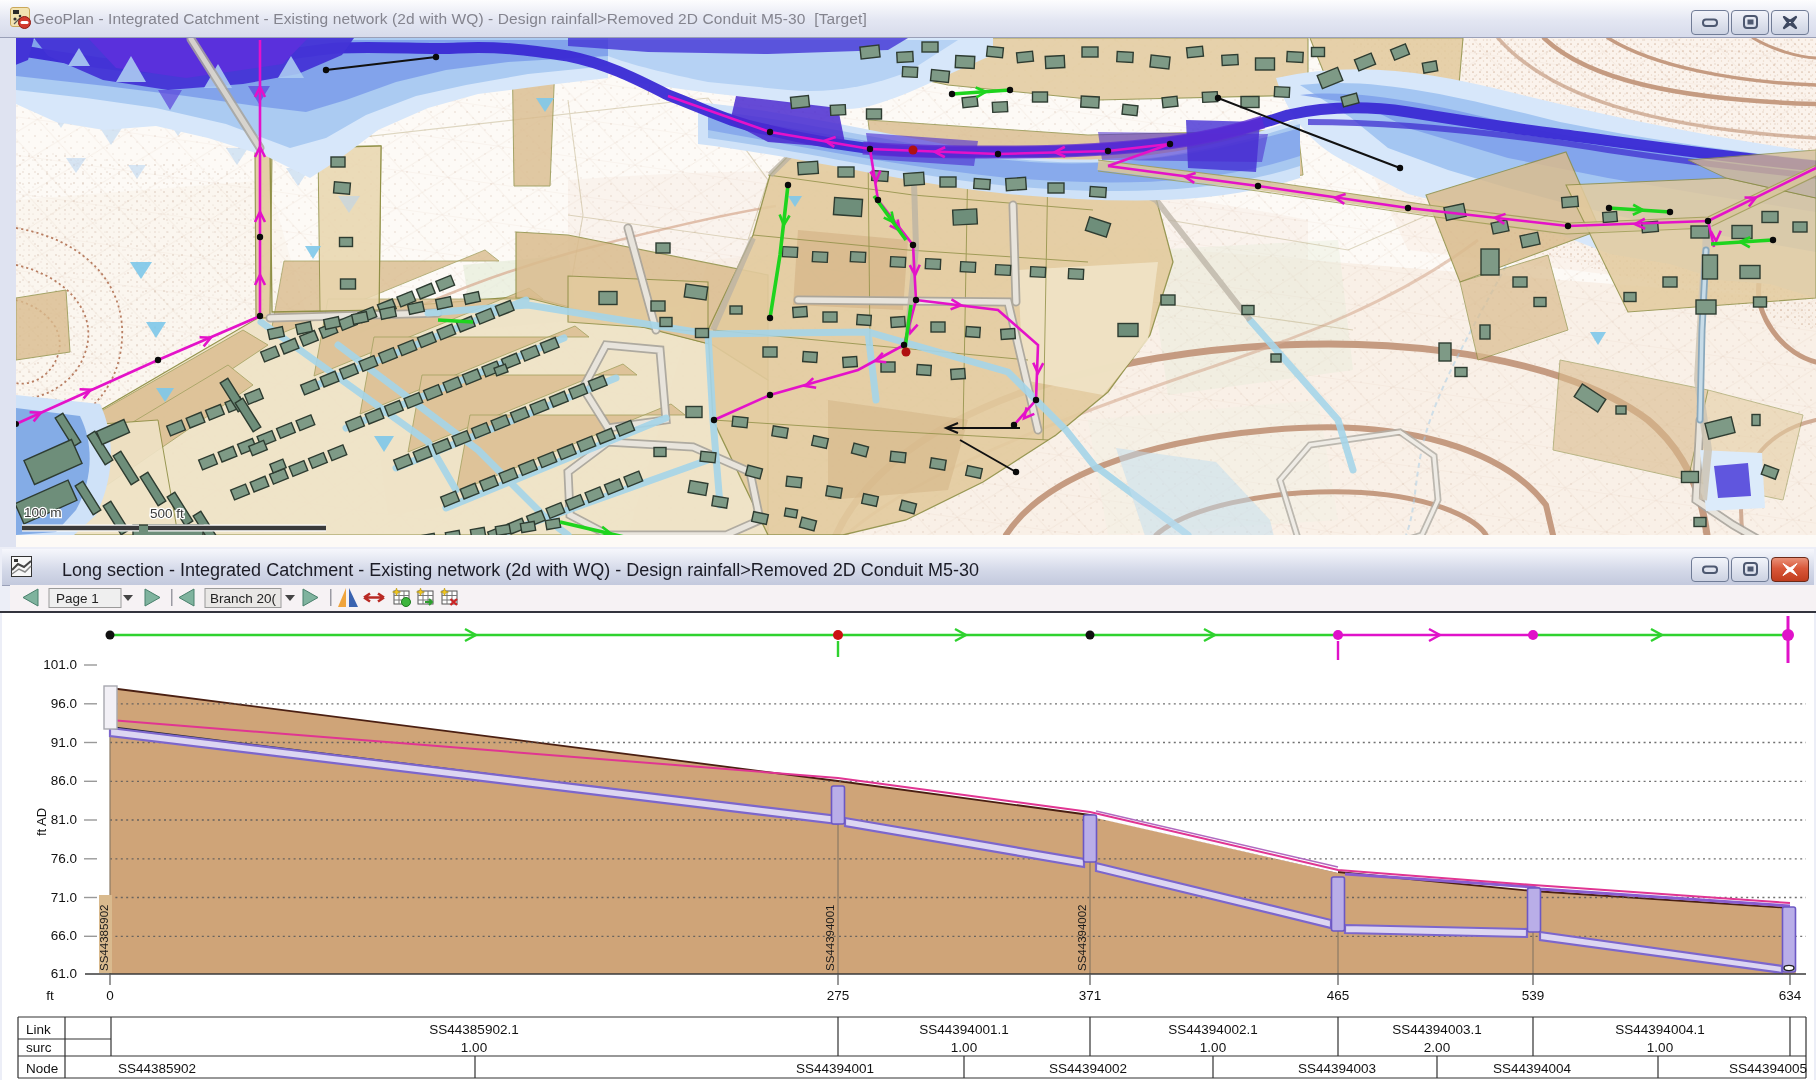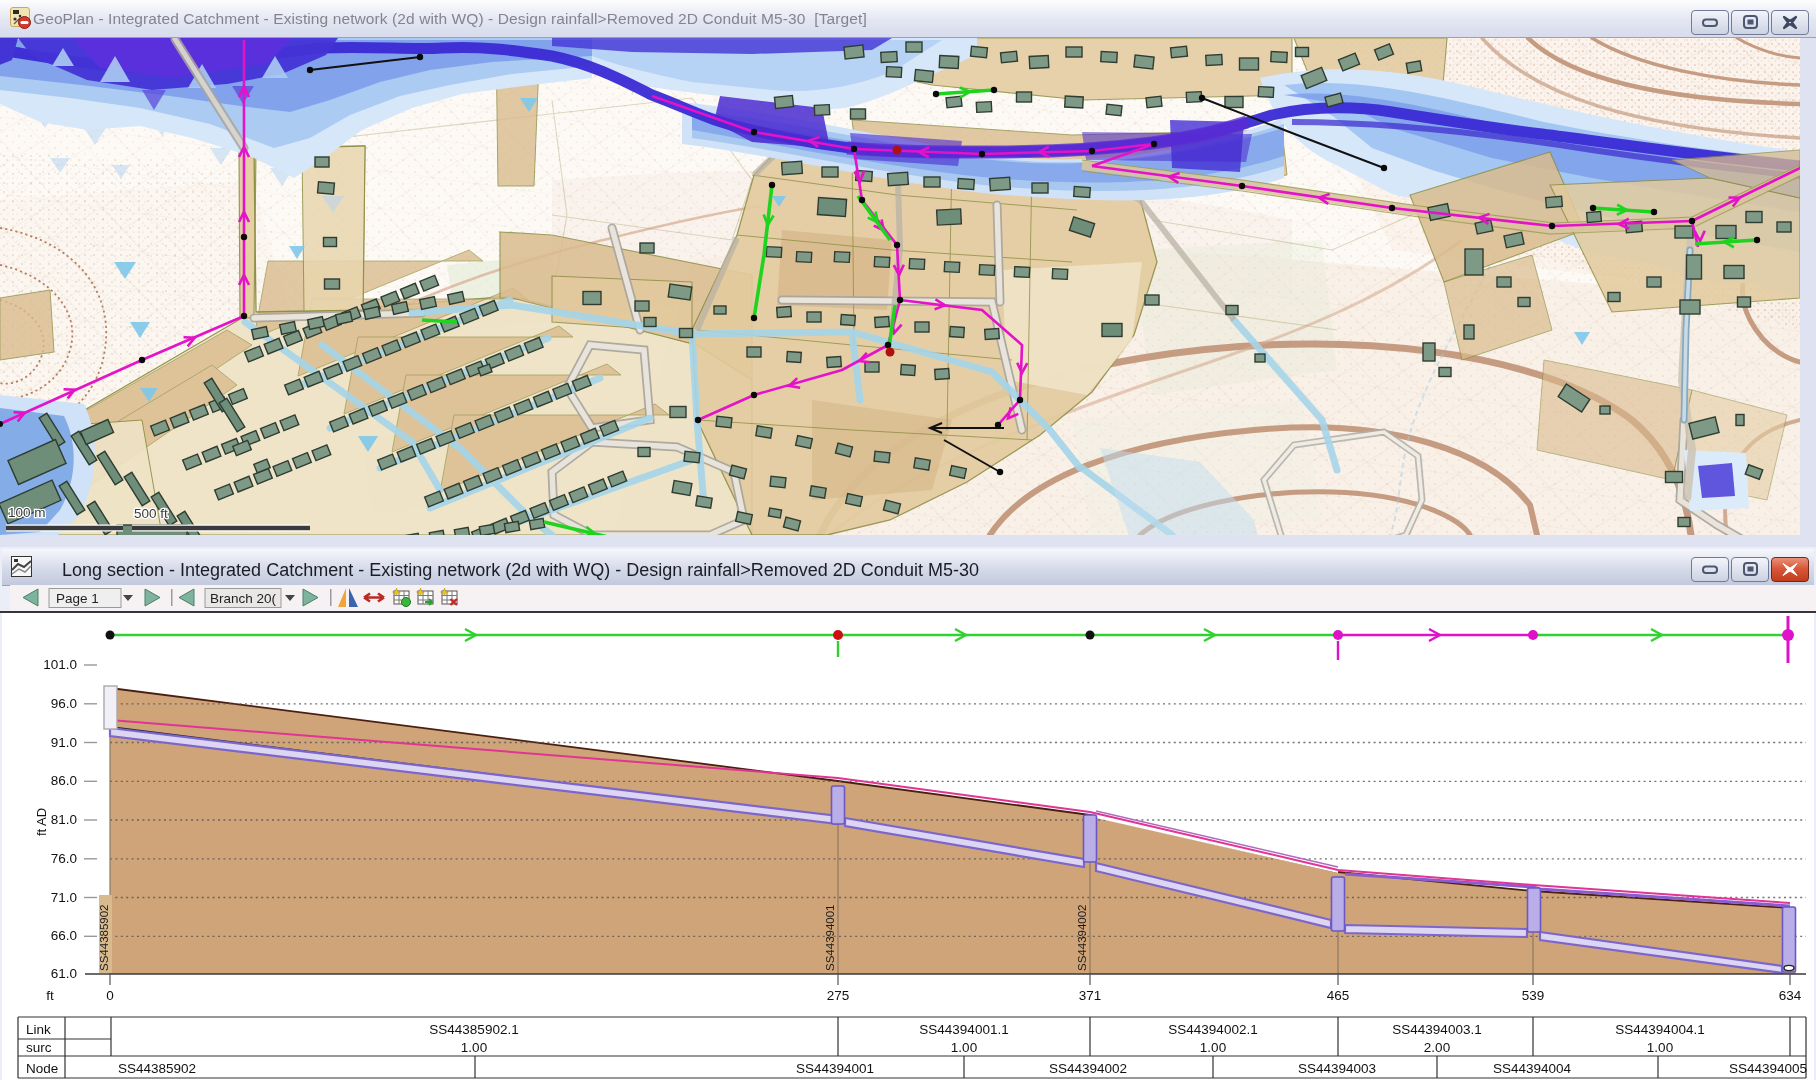--- a/index.html
+++ b/index.html
@@ -1,21 +1,21 @@
 <!DOCTYPE html>
 <html><head>
 <meta charset="utf-8">
 <style>
   html,body{margin:0;padding:0;width:1816px;height:1080px;overflow:hidden;
     font-family:"Liberation Sans",sans-serif;background:#fff;}
   #geoplan{position:absolute;left:0;top:0;width:1816px;height:547px;background:#dfe3f1;}
   #gp-title{position:absolute;left:0;top:0;width:1816px;height:37px;
     background:linear-gradient(#fdfdfe,#e3e6f2 55%,#d7dbeb);border-bottom:1px solid #9aa0b8;text-decoration:underline;}
   #gp-text{position:absolute;left:33px;top:10px;font-size:15.5px;color:#84848e;letter-spacing:.1px;}
-  #gp-map{position:absolute;left:0;top:38px;width:1800px;height:497px;background:#fdfaf6;overflow:hidden;}
+  #gp-map{position:absolute;left:16px;top:38px;width:1800px;height:597px;background:#fdfaf6;overflow:hidden;}
   .winbtn{position:absolute;top:10px;width:36px;height:23px;border:1.6px solid #707c96;
     border-radius:4px;background:linear-gradient(#f2f4fa,#ccd2e2);}
   .winbtn svg{position:absolute;left:0;top:0;}
   #longsec{position:absolute;left:0;top:547px;width:1816px;height:533px;background:#eceef7;}
   #ls-title{position:absolute;left:2px;top:2px;width:1812px;height:36px;
     background:linear-gradient(#f6f7fc,#d3d8e8 60%,#c3c9dd);border-bottom:1px solid #9aa0b8;}
   #ls-text{position:absolute;left:60px;top:11px;font-size:18px;color:#1c1c26;}
   #ls-toolbar{position:absolute;left:10px;top:38px;width:1812px;height:26px;background:#f6f2f4;}
   #ls-sep{position:absolute;left:0px;top:64px;width:1816px;height:2px;background:#33343d;}
   #ls-content{position:absolute;left:2px;top:66px;width:1812px;height:467px;background:#ffffff;}

